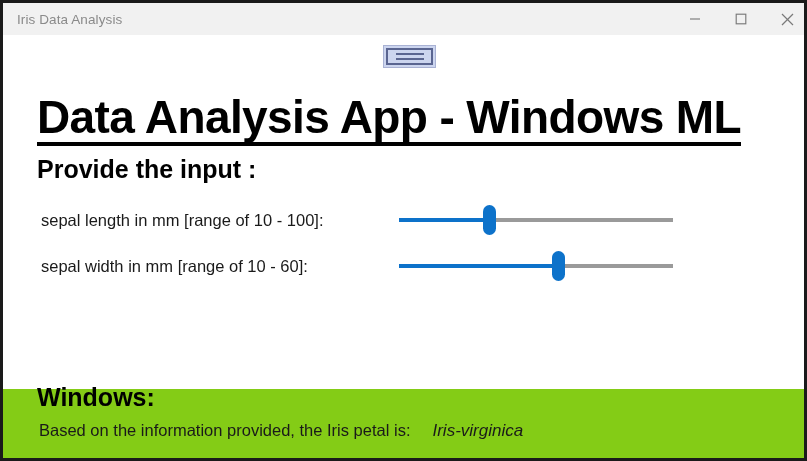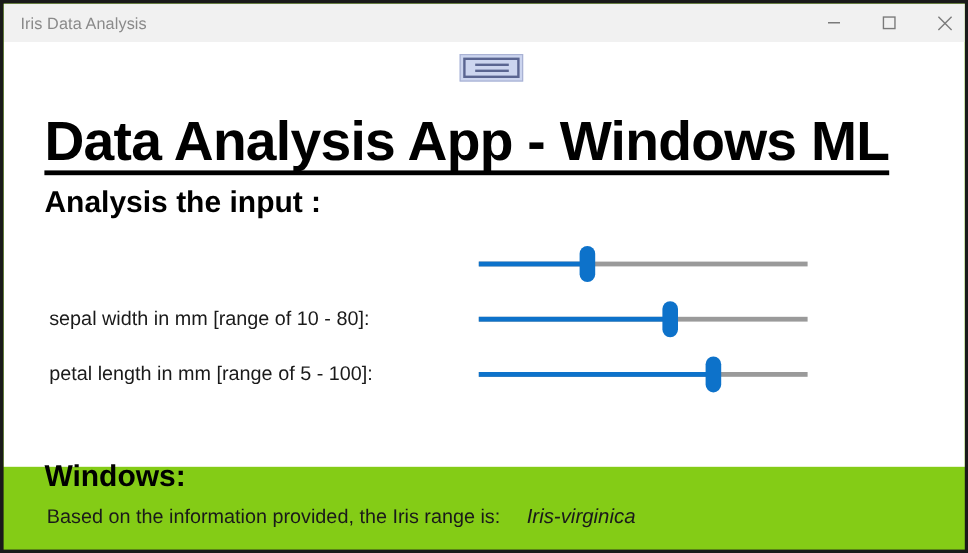--- a/index.html
+++ b/index.html
@@ -229,49 +229,42 @@
   <div class="content">
 
     <div class="top-button">
       <div class="top-button-inner">
         <div class="top-button-bar"></div>
       </div>
     </div>
 
     <div class="page-title">Data Analysis App - Windows ML</div>
 
-    <div class="section-heading section-input">Analysis the input :</div>
+    <div class="section-heading section-input">Provide the input :</div>
 
     <div class="slider-row row-1">
+      <div class="slider-label">sepal length in mm [range of 10 - 100]:</div>
       <div class="slider-widget">
         <div class="slider-track"></div>
         <div class="slider-fill" style="width:33%"></div>
         <div class="slider-thumb" style="left:33%"></div>
       </div>
     </div>
 
     <div class="slider-row row-2">
-      <div class="slider-label">sepal width in mm [range of 10 - 80]:</div>
+      <div class="slider-label">sepal width in mm [range of 10 - 60]:</div>
       <div class="slider-widget">
         <div class="slider-track"></div>
         <div class="slider-fill" style="width:58%"></div>
         <div class="slider-thumb" style="left:58%"></div>
       </div>
     </div>
 
-    <div class="slider-row row-3">
-      <div class="slider-label">petal length in mm [range of 5 - 100]:</div>
-      <div class="slider-widget">
-        <div class="slider-track"></div>
-        <div class="slider-fill" style="width:71%"></div>
-        <div class="slider-thumb" style="left:71%"></div>
-      </div>
-    </div>
 
 
     <div class="section-heading section-output">Windows:</div>
 
     <div class="output-line">
-      <span>Based on the information provided, the Iris range is:</span><span class="output-value">Iris-virginica</span>
+      <span>Based on the information provided, the Iris petal is:</span><span class="output-value">Iris-virginica</span>
     </div>
 
   </div>
 </div>
 
 </body></html>

